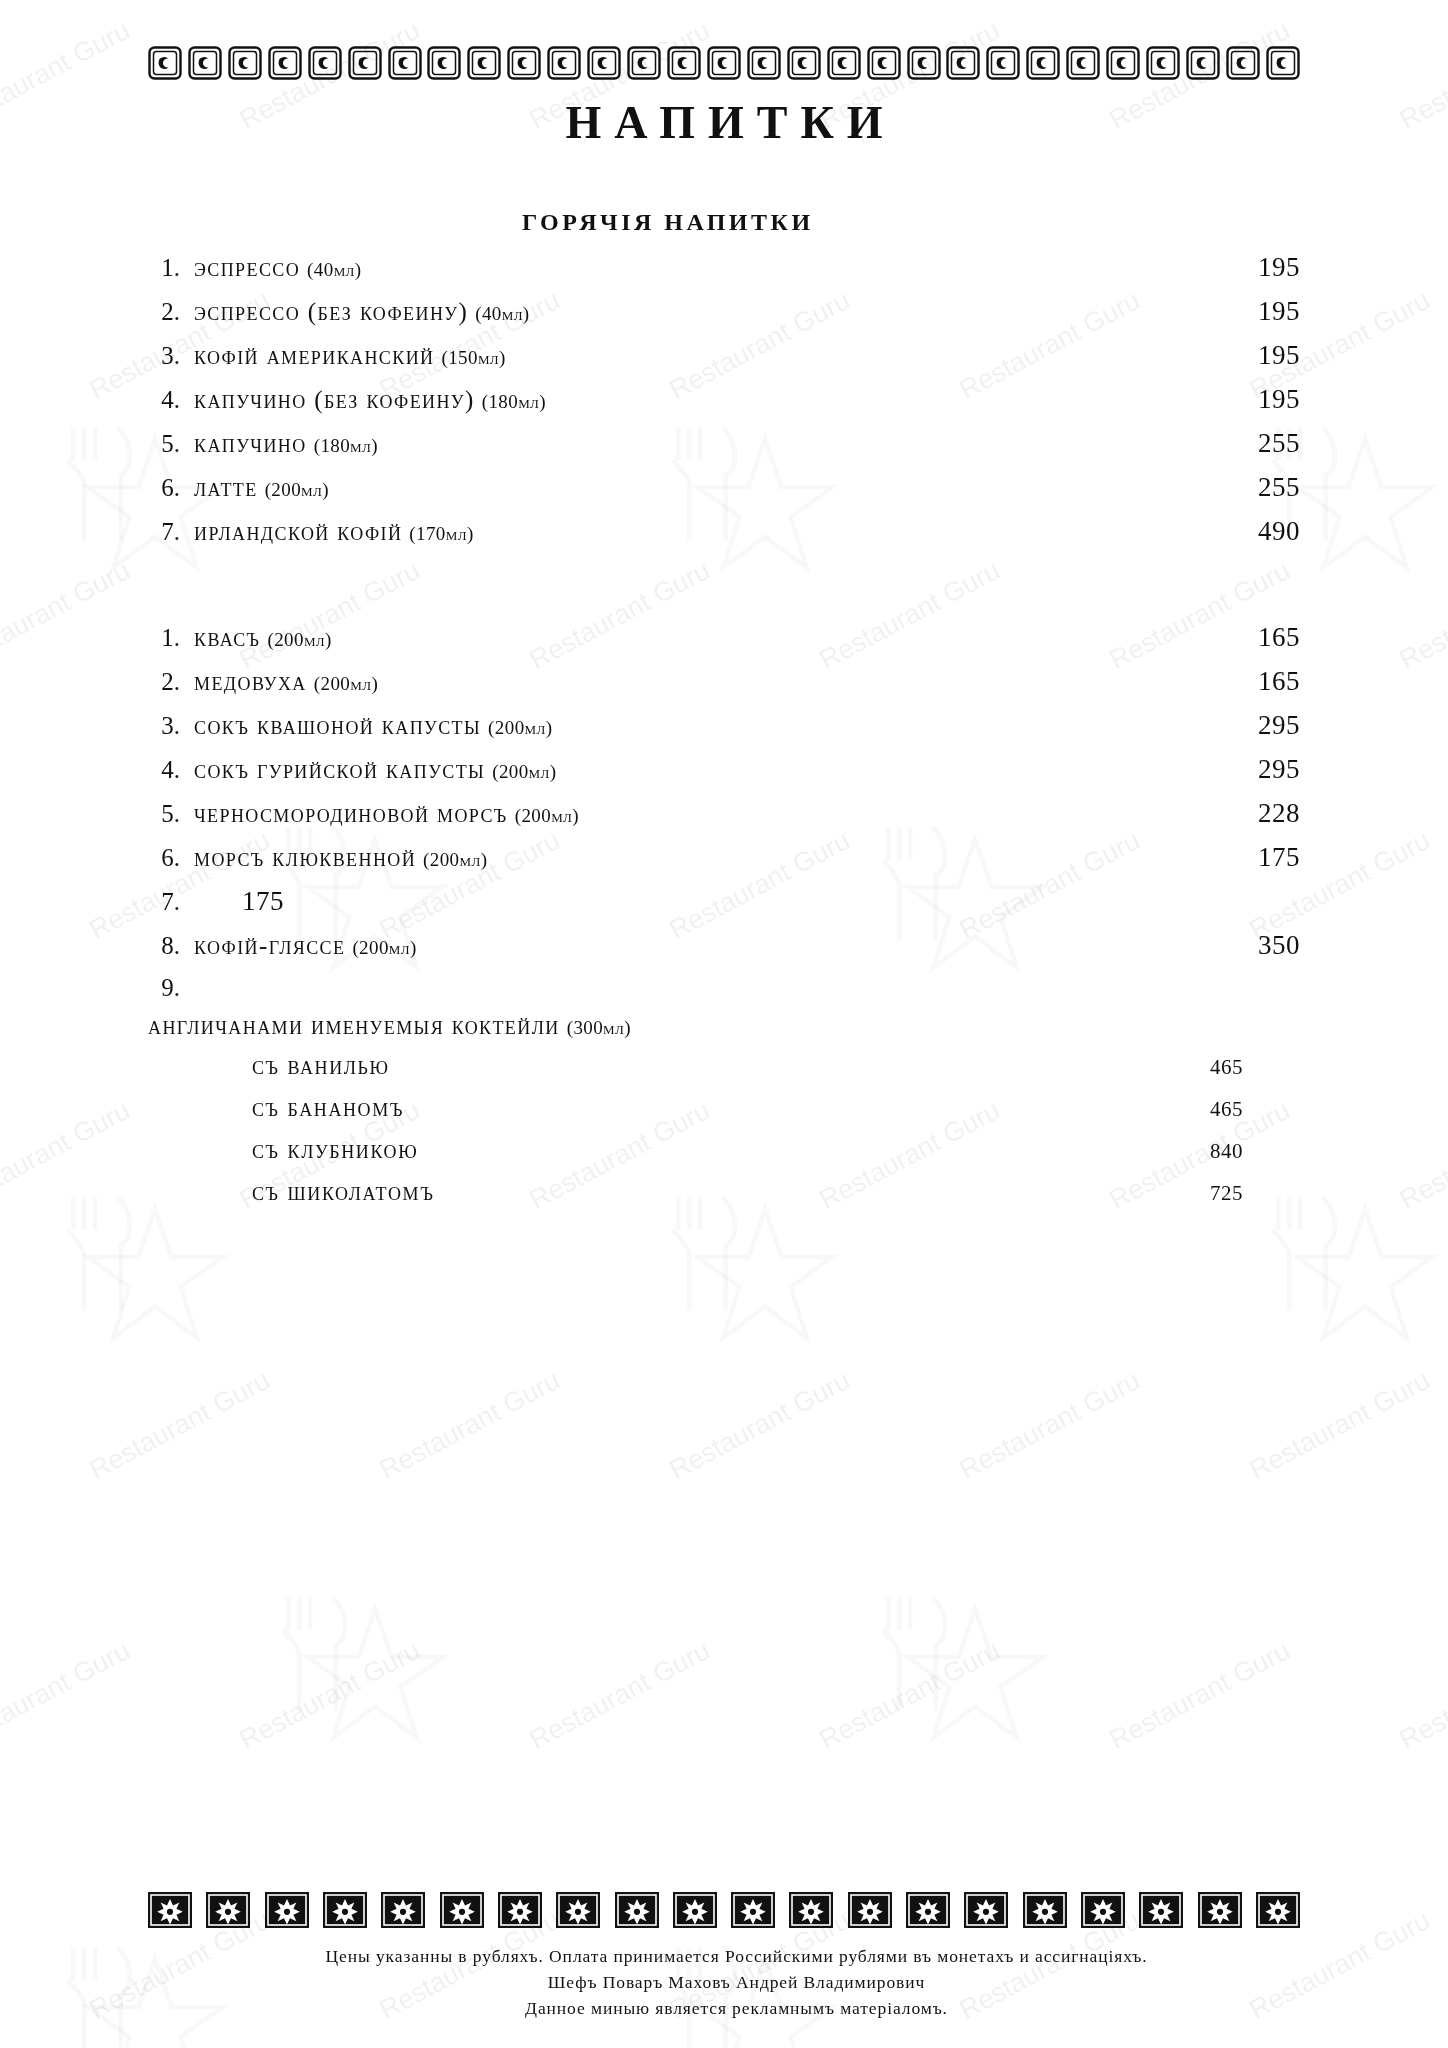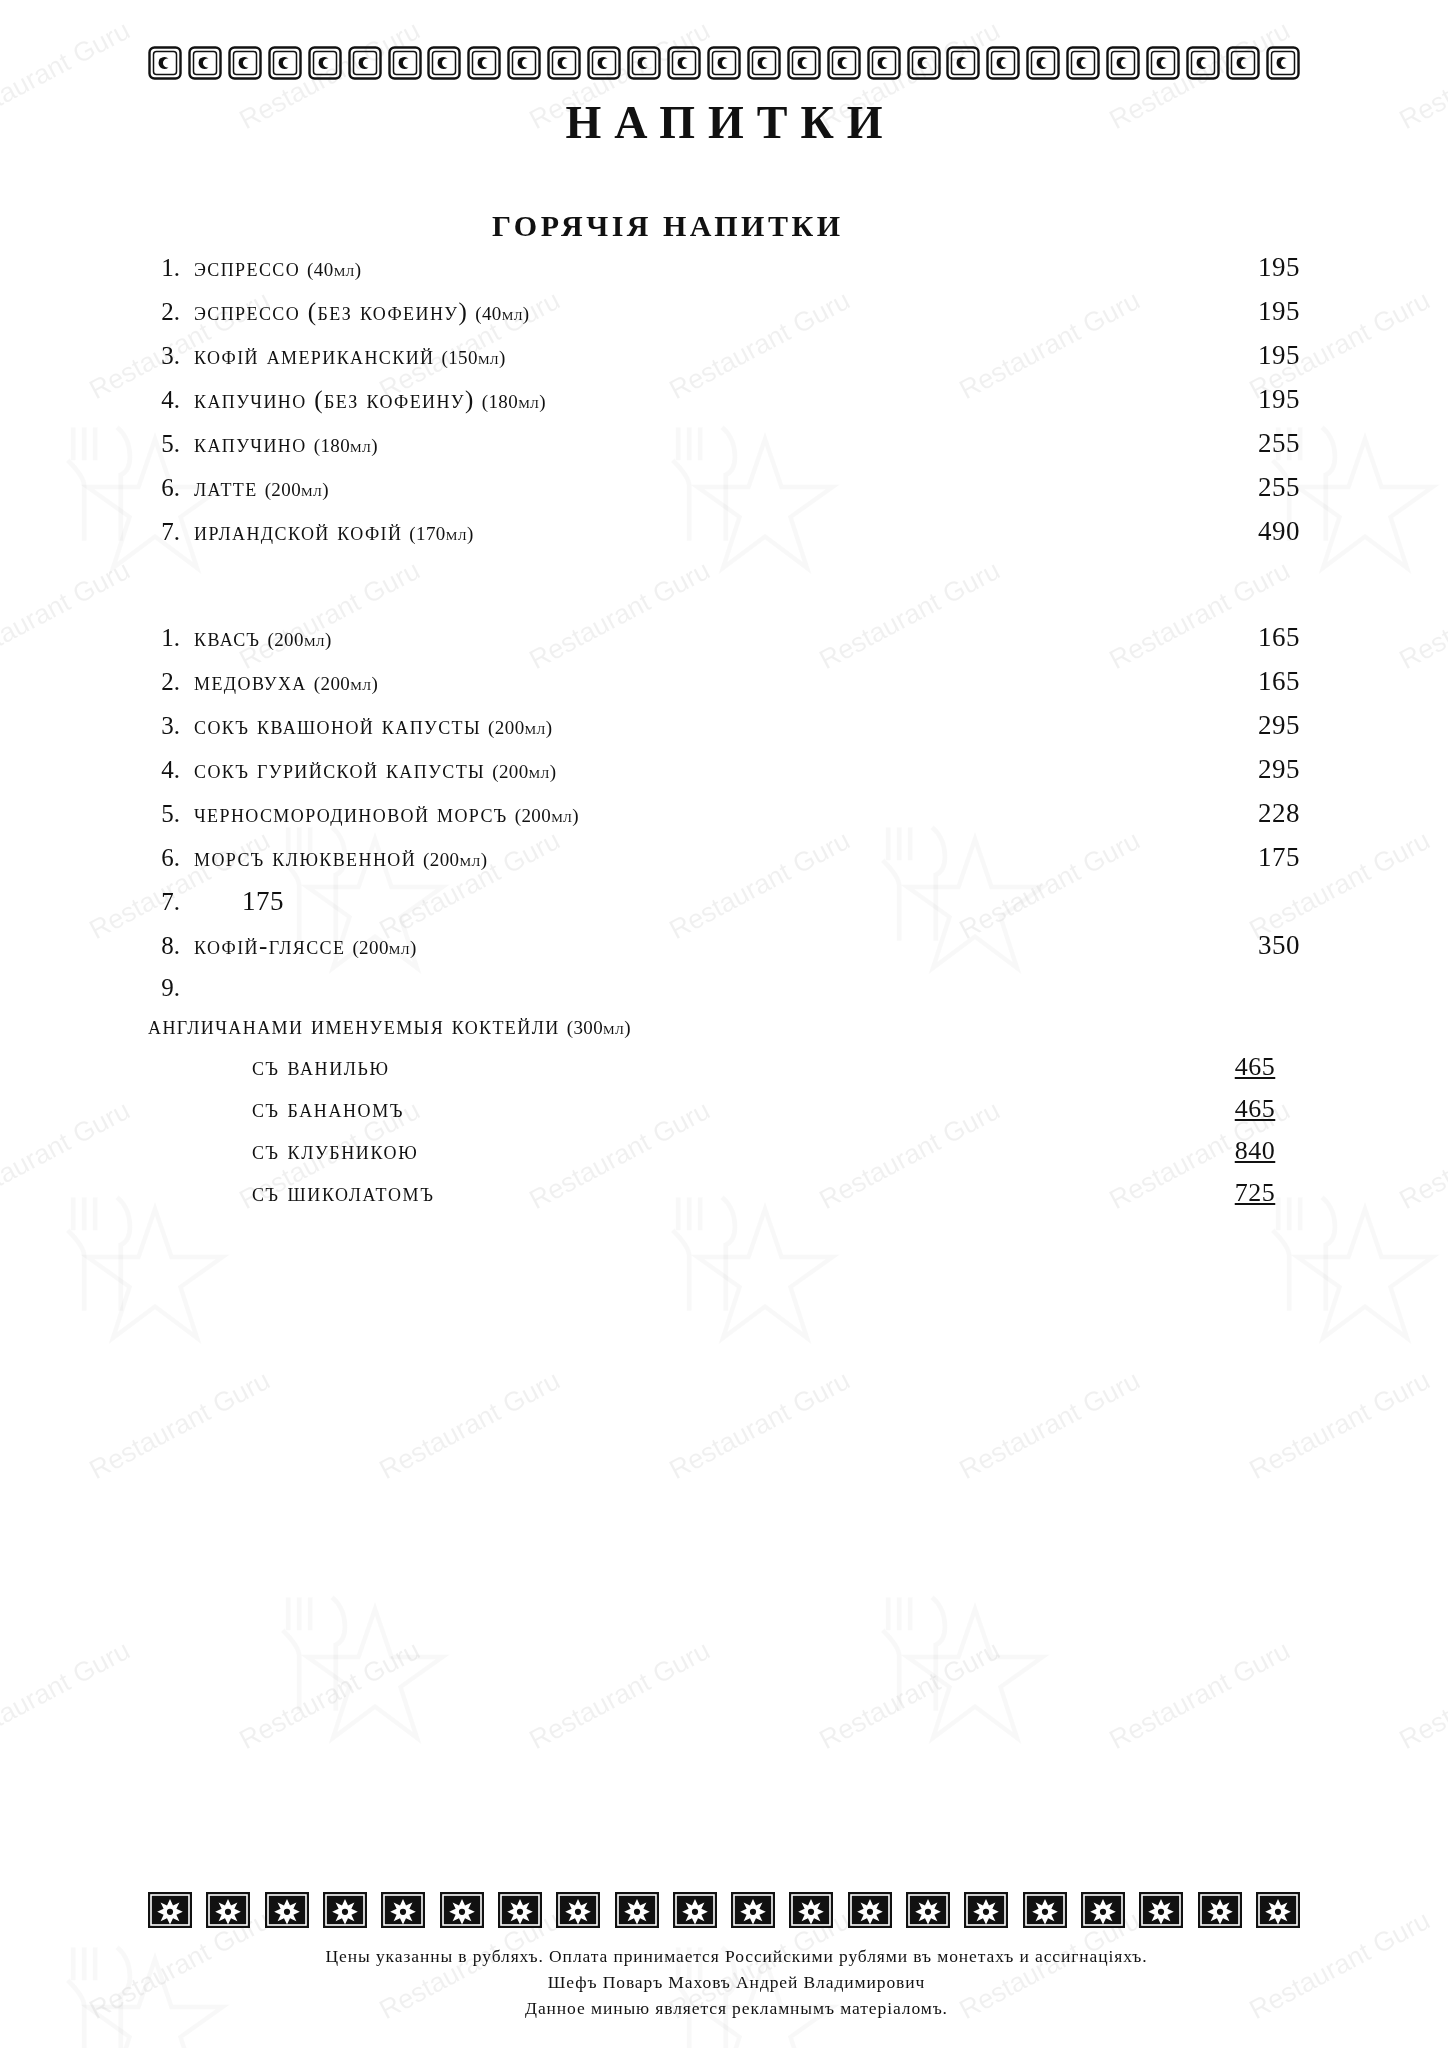--- a/index.html
+++ b/index.html
@@ -89,21 +89,21 @@
     font-family: "Liberation Serif", serif;
     text-indent: 13px;
   }
 
   
   .section-heading {
     position: absolute;
     left: 0;
     width: 1332px;
     text-align: center;
-    font-size: 30px;
+    font-size: 24px;
     font-weight: 700;
     letter-spacing: 3.5px;
     text-indent: 3.5px;
     font-family: "Liberation Serif", serif;
   }
   #heading-hot  { top: 209px; }
   #heading-cold { top: 585px; }
 
   
   .menu-list {
@@ -184,24 +184,23 @@
     flex: 1 1 auto;
     padding-left: 104px;
     font-size: 25px;
     font-variant: small-caps;
     text-transform: lowercase;
     letter-spacing: 1.6px;
   }
   .sub-price {
     flex: 0 0 90px;
     width: 90px;
-    text-align: center;
-    font-size: 26px;
+    text-align: left;
+    font-size: 21px;
     letter-spacing: 0.5px;
-    text-decoration: underline;
   }
 
   
   #footer {
     position: absolute;
     top: 1944px;
     left: 0;
     width: 1448px;
     text-align: center;
   }

